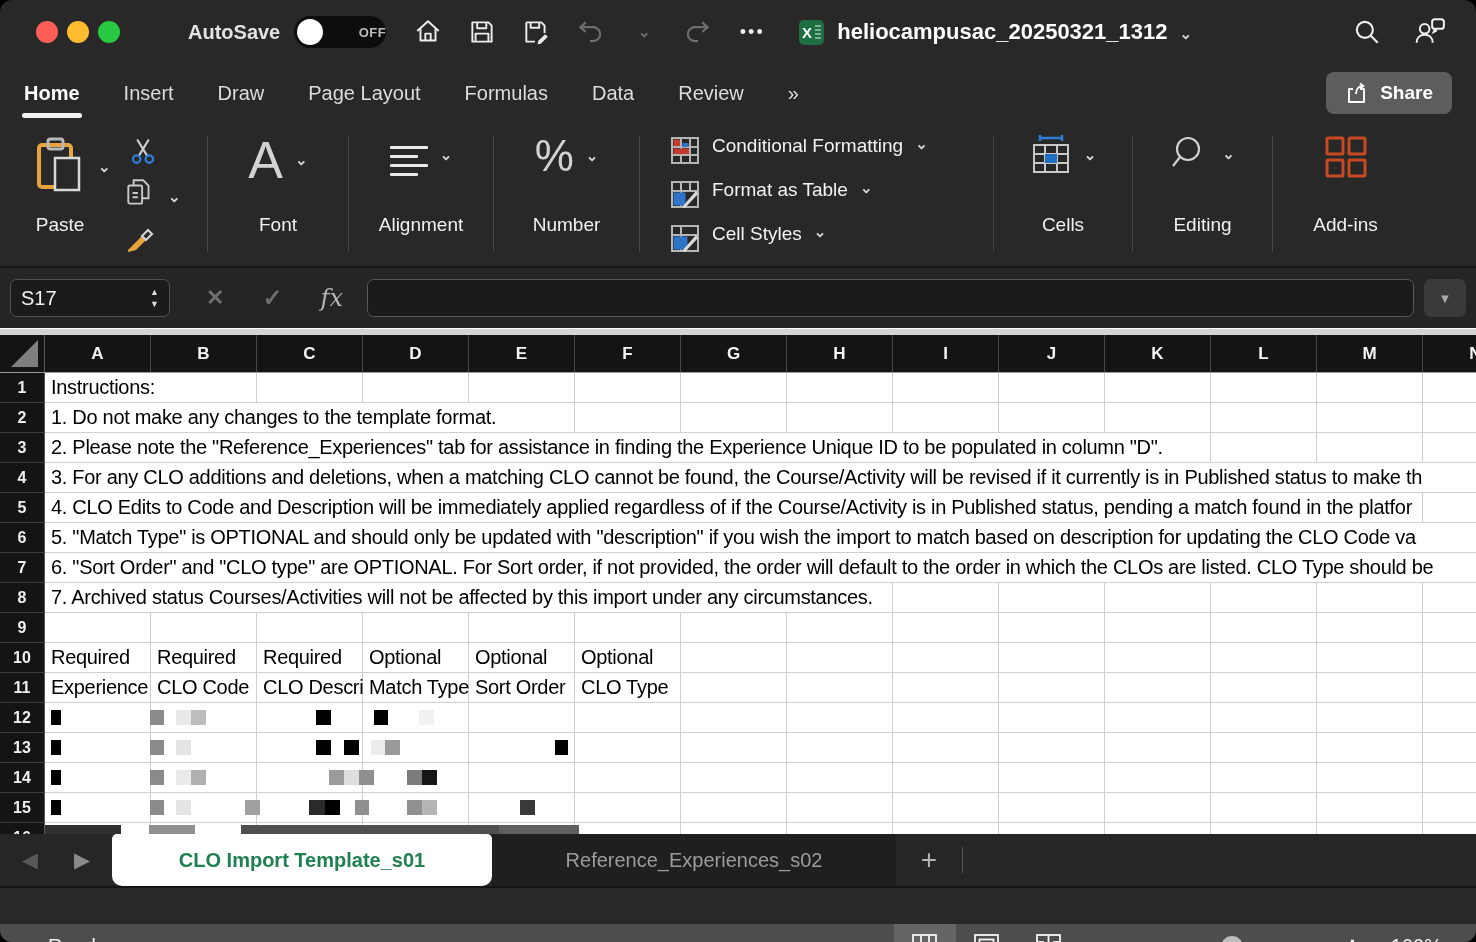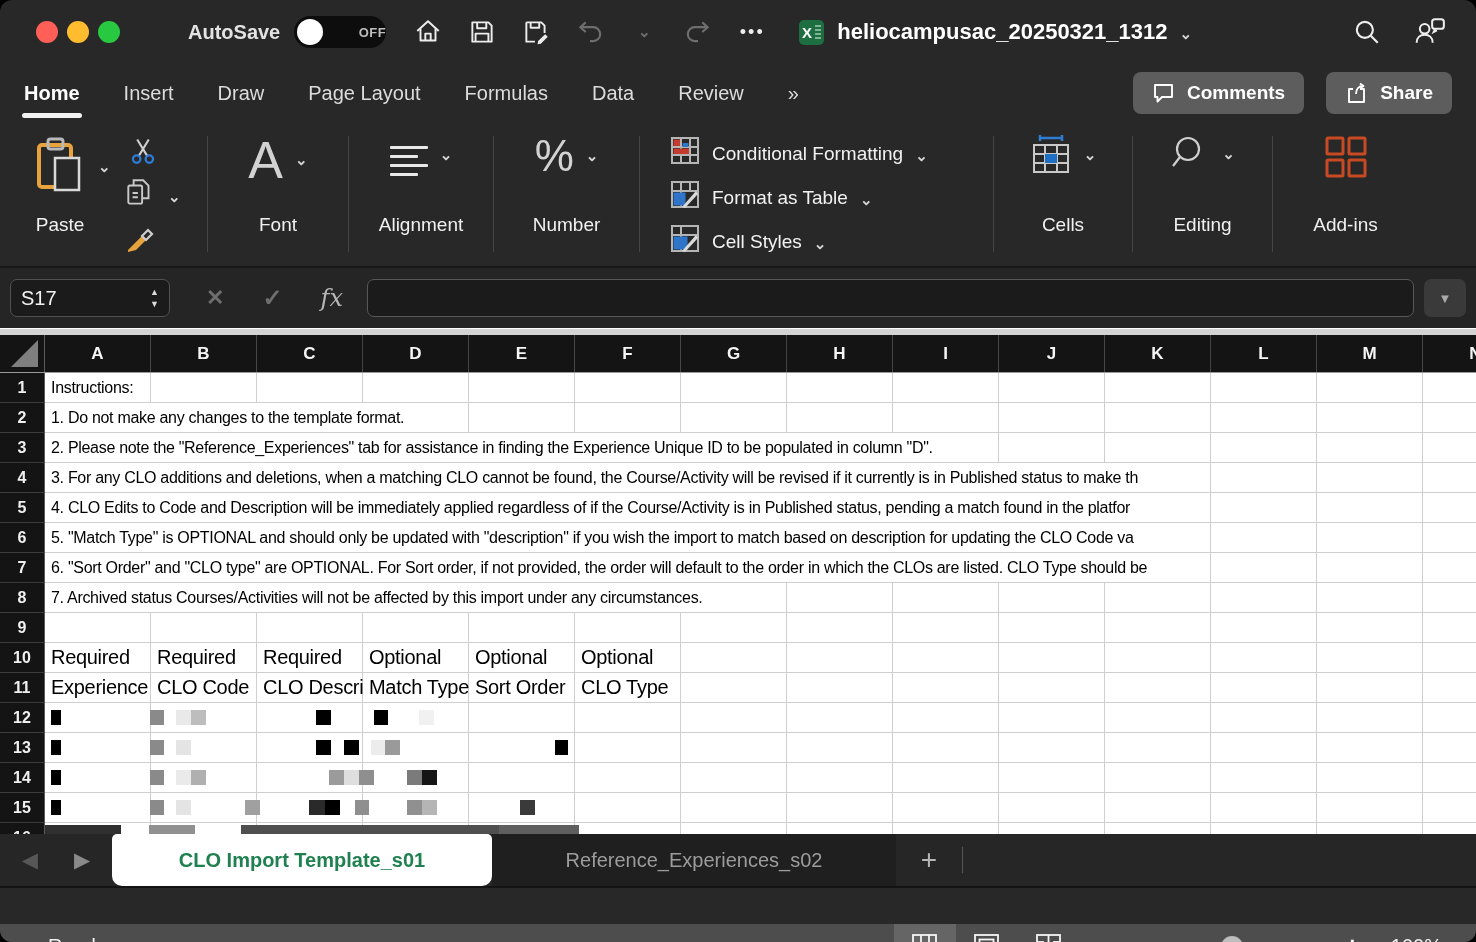--- a/index.html
+++ b/index.html
@@ -47,21 +47,21 @@
   .g-paste .copy{position:absolute;left:124px;top:54px;}
   .g-paste .cchev{position:absolute;left:168px;top:66px;}
   .g-paste .paint{position:absolute;left:124px;top:100px;}
   .g-font{width:140px;}  .g-align{width:144px;}  .g-number{width:145px;}
   .centerrow{position:absolute;left:0;right:0;top:12px;display:flex;align-items:center;justify-content:center;gap:12px;}
   .bigA{font-size:52px;color:#d2d2d2;font-weight:400;line-height:1;}
   .pct{font-size:44px;color:#d2d2d2;font-weight:400;line-height:1;}
   .alines{display:flex;flex-direction:column;gap:6px;margin-top:12px;}
   .alines div{height:3px;background:#e9e9e9;border-radius:1px;}
   .g-styles{width:353px;display:flex;flex-direction:column;justify-content:center;gap:14px;padding-left:30px;}
-  .srow{display:flex;align-items:flex-end;gap:12px;color:#f2f2f2;font-size:19px;}
+  .srow{display:flex;align-items:flex-start;gap:12px;color:#f2f2f2;font-size:19px;}
   .g-cells{width:138px;} .g-edit{width:139px;} .g-addins{width:145px;}
 
   
   .formulabar{height:60px;background:#252525;display:flex;align-items:center;padding:0 10px;}
   .namebox{width:160px;height:38px;background:#1b1b1b;border:1px solid #515151;border-radius:7px;display:flex;align-items:center;padding:0 10px;color:#f2f2f2;font-size:20px;}
   .steppers{margin-left:auto;display:flex;flex-direction:column;gap:3px;font-size:9px;color:#dcdcdc;line-height:1;text-align:center;}
   .fb-x{margin-left:36px;color:#6e6e6e;font-size:22px;font-weight:700;}
   .fb-check{margin-left:38px;color:#6e6e6e;font-size:24px;font-weight:700;}
   .fb-fx{margin-left:38px;color:#b5b5b5;font-size:24px;font-style:italic;font-family:"DejaVu Serif",serif;}
   .fb-input{flex:1;height:38px;margin-left:24px;background:#1b1b1b;border:1px solid #585858;border-radius:7px;color:#fff;font-size:19px;padding:0 10px;line-height:36px;}
@@ -74,21 +74,21 @@
   .corner{width:45px;flex:none;border-right:1px solid #5a5a5a;position:relative;}
   .corner::after{content:"";position:absolute;right:6px;bottom:5px;width:0;height:0;border-left:27px solid transparent;border-bottom:27px solid #7f7f7f;}
   .colh{width:106px;flex:none;text-align:center;line-height:38px;border-right:1px solid #474747;}
   .gridrows{background:#fff;}
   .grid-row{display:flex;height:30px;}
   .grid-row.clipped{height:18px;}
   .rowh{width:45px;flex:none;background:#141414;color:#f0f0f0;font-size:16px;font-weight:700;text-align:center;line-height:29px;border-right:1px solid #5a5a5a;border-bottom:1px solid #3c3c3c;}
   .row-cells{flex:1;position:relative;overflow:hidden;border-bottom:1px solid #cfcfcf;
     background-image:repeating-linear-gradient(to right,transparent 0,transparent 105px,#cfcfcf 105px,#cfcfcf 106px);}
   .row-cells.flex{display:flex;}
-  .ovtext{position:absolute;left:0;top:0;height:29px;line-height:29px;background:#fff;padding:0 8px 0 6px;font-size:16px;letter-spacing:-0.3px;color:#000;white-space:nowrap;}
+  .ovtext{position:absolute;left:0;top:0;height:29px;line-height:29px;background:#fff;padding:0 8px 0 6px;font-size:20px;letter-spacing:-0.3px;color:#000;white-space:nowrap;}
   .cellrow-cell{width:106px;flex:none;line-height:29px;font-size:20px;letter-spacing:-0.3px;padding-left:6px;overflow:hidden;white-space:nowrap;color:#000;}
   .blk{position:absolute;top:7px;height:15px;}
   .grid-row.clipped .blk{top:2px;height:12px;}
 
   
   .sheettabs{height:54px;background:#262626;display:flex;align-items:stretch;border-bottom:2px solid #141414;}
   .tabarrows{width:112px;display:flex;align-items:center;justify-content:center;gap:36px;font-size:21px;flex:none;}
   .arrow-left{color:#575757;} .arrow-right{color:#8a8a8a;}
   .stab{display:flex;align-items:center;justify-content:center;font-size:20px;padding:0 30px;}
   .stab.active{background:#ffffff;color:#1f8050;font-weight:700;border-radius:5px 5px 10px 10px;min-width:380px;}
@@ -200,26 +200,20 @@
         <div class="rtab active">Home</div>
         <div class="rtab">Insert</div>
         <div class="rtab">Draw</div>
         <div class="rtab">Page Layout</div>
         <div class="rtab">Formulas</div>
         <div class="rtab">Data</div>
         <div class="rtab">Review</div>
         <div class="rtab">»</div>
       </div>
     <div class="actions">
-      <div class="actbtn">
-        <svg width="24" height="24" viewBox="0 0 24 24" fill="none" stroke="#fff" stroke-width="1.9" stroke-linejoin="round">
-            <path d="M3 4 h17 v12 h-10 l-4.5 4.5 V16 H3 z"></path>
-          </svg>
-        <span>Comments</span>
-      </div>
       <div class="actbtn">
         <svg width="24" height="24" viewBox="0 0 24 24" fill="none" stroke="#fff" stroke-width="1.9" stroke-linejoin="round">
             <path d="M8 8 H4 v13 h15 v-13 h-4"></path>
             <path d="M11 13 c0-5 3-8 7-8"></path>
             <path d="M15 2.5 l3.5 2.5 -3.5 2.5"></path>
           </svg>
         <span>Share</span>
       </div>
     </div>
   </div>

